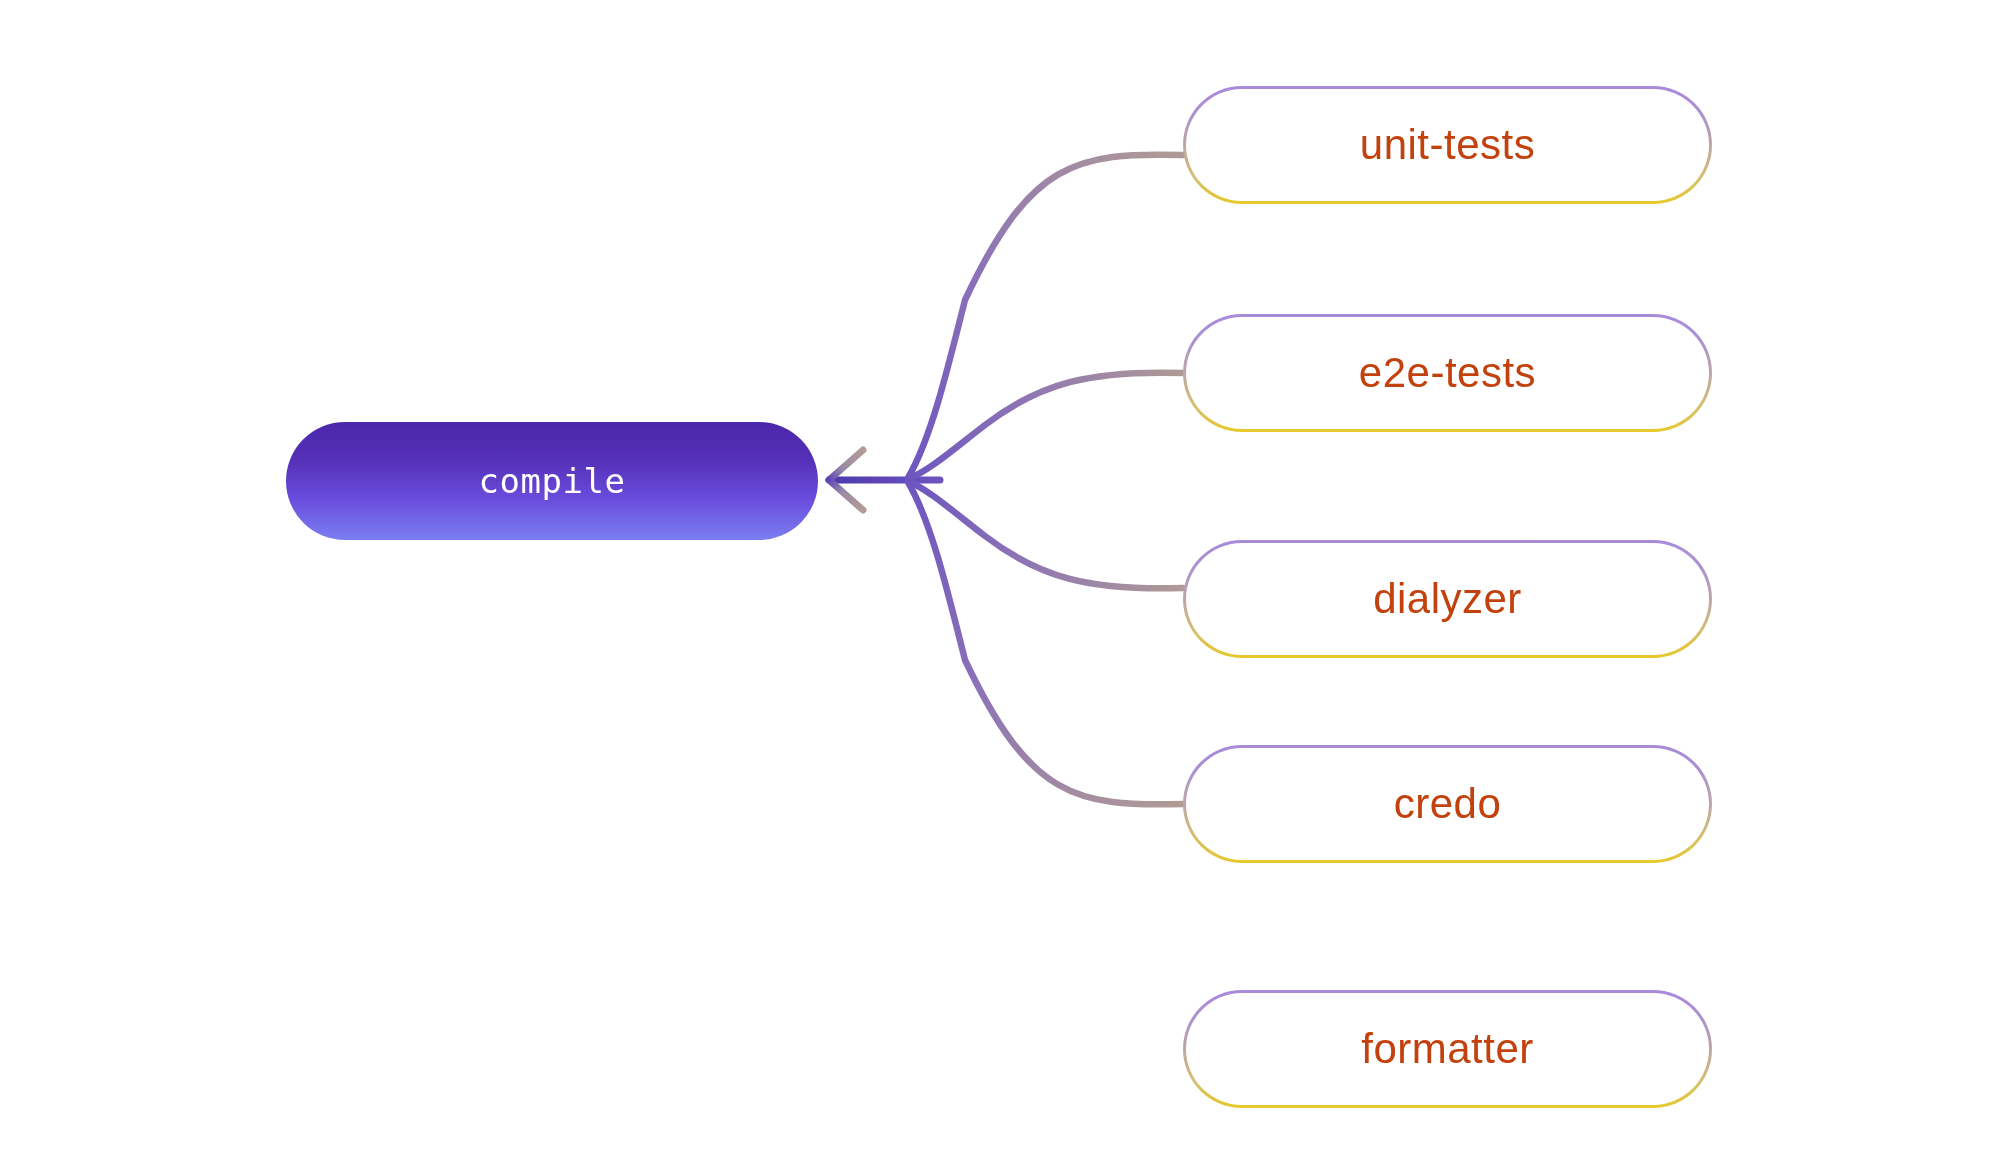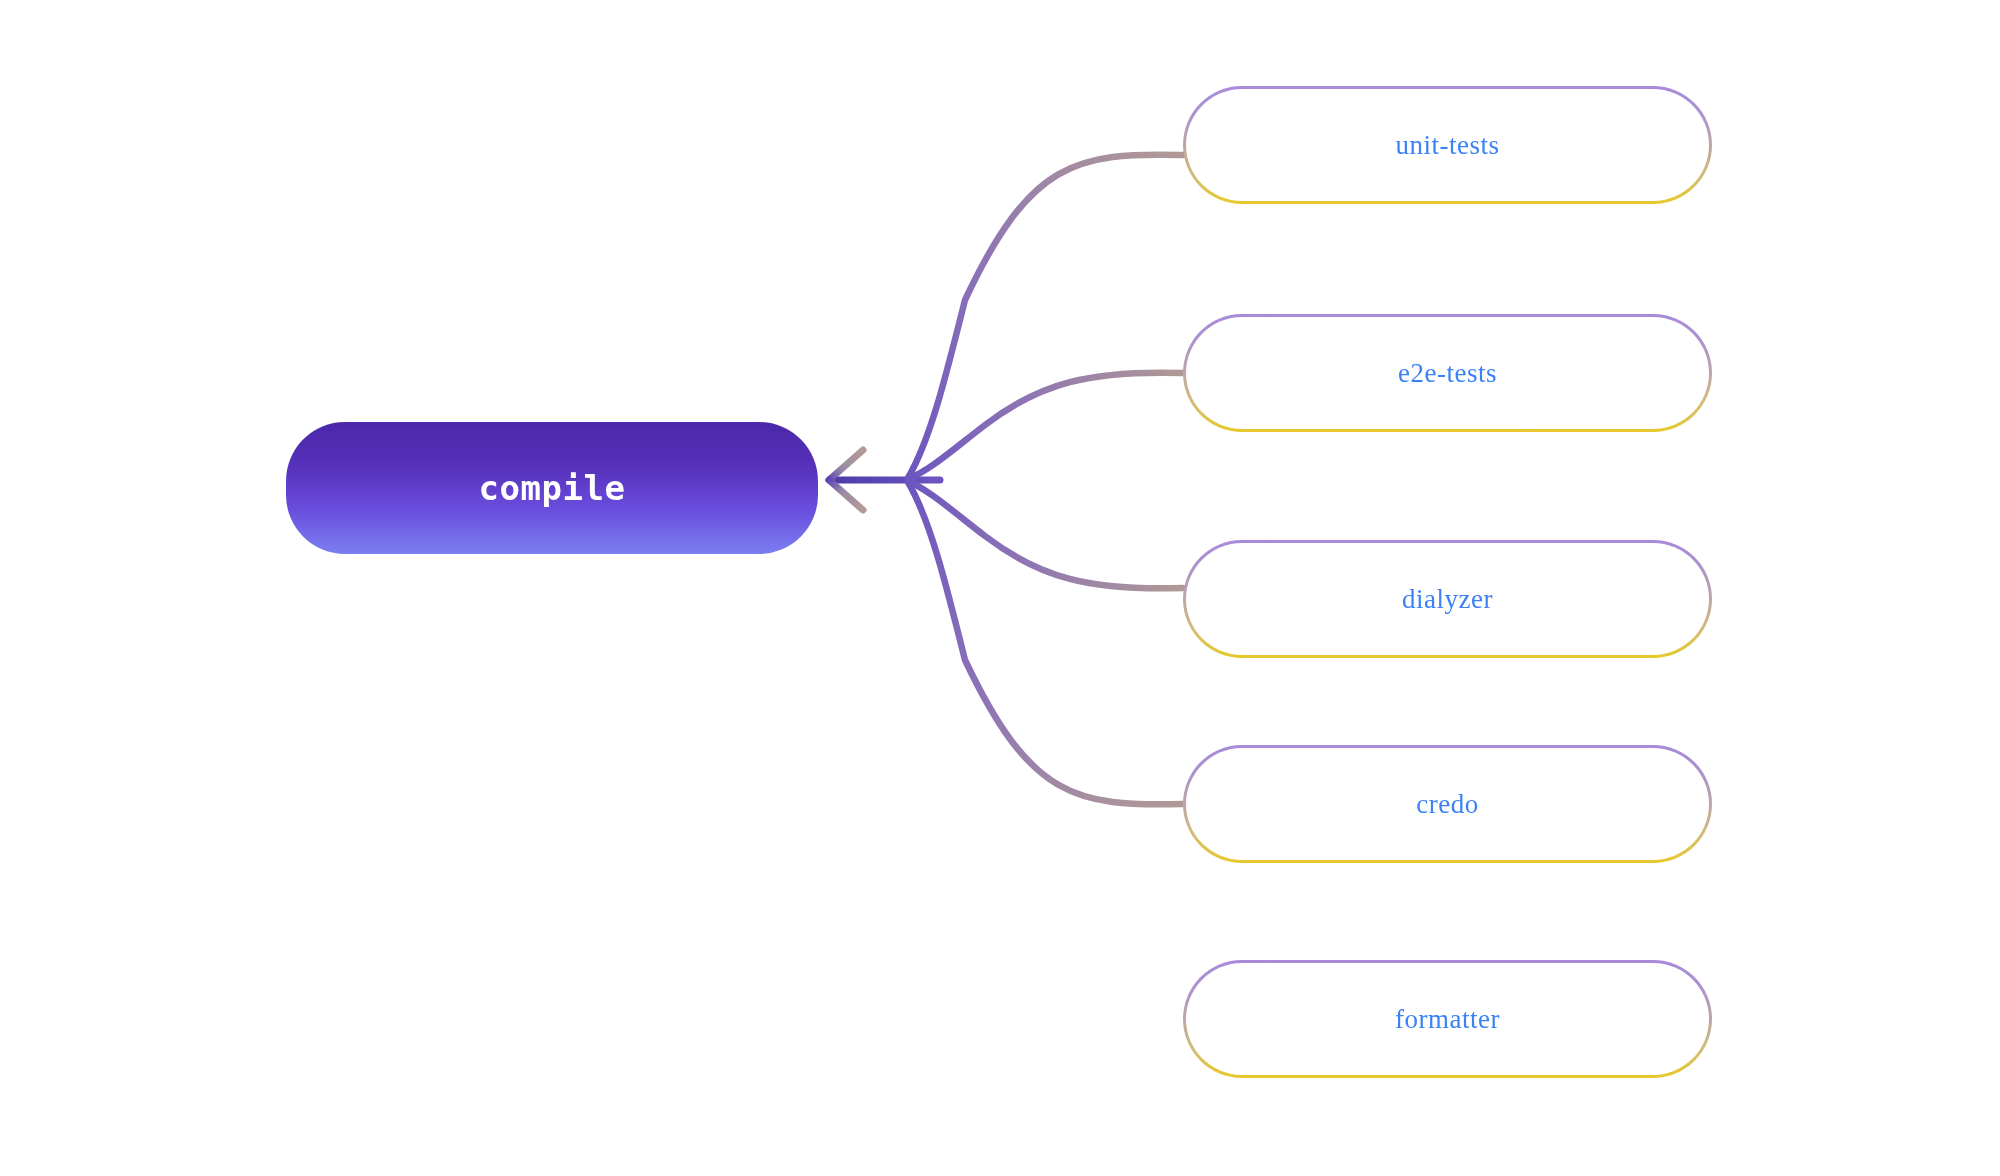--- a/index.html
+++ b/index.html
@@ -30,25 +30,24 @@
     box-sizing: border-box;
     display: flex;
     align-items: center;
     justify-content: center;
   }
   
   .node-root {
     left: 286px;
     top: 422px;
     width: 532px;
-    height: 132px;
+    height: 118px;
     border-radius: 59px;
     background: linear-gradient(180deg, #4a27aa 0%, #5631bb 30%, #6a४aDC 60%, #7a7ef0 100%);
     background: linear-gradient(180deg, #4a27aa 0%, #5530b8 32%, #6a4ddd 66%, #7b7ff1 100%);
-    font-weight: bold;
   }
   .node-root .node-label {
     color: #ffffff;
     font-size: 34px;
     font-family: "DejaVu Sans Mono", monospace;
     letter-spacing: 0.5px;
     line-height: 1;
   }
   
   .node-leaf {
@@ -62,31 +61,31 @@
   .node-leaf .pill-inner {
     width: 100%;
     height: 100%;
     border-radius: 56px;
     background: #ffffff;
     display: flex;
     align-items: center;
     justify-content: center;
   }
   .node-leaf .node-label {
-    color: #3b82f6;
-    font-size: 27px;
-    font-family: Liberation Serif, serif;
+    color: #c2410c;
+    font-size: 42px;
+    font-family: Liberation Sans, sans-serif;
     letter-spacing: 0.5px;
     line-height: 1;
   }
   .n0 { top: 86px; }
   .n1 { top: 314px; justify-content: flex-end; }
   .n2 { top: 540px; }
   .n3 { top: 745px; }
-  .n4 { top: 960px; }
+  .n4 { top: 990px; }
 </style>
 </head>
 <body>
 
 <div id="canvas">
 
   <svg id="edges" viewBox="0 0 2000 1176" width="2000" height="1176" xmlns="http://www.w3.org/2000/svg">
     <defs>
       <linearGradient id="edgeGrad0" gradientUnits="userSpaceOnUse" x1="905" y1="480" x2="1183" y2="155">
         <stop offset="0%" stop-color="#6c55c0"></stop>

